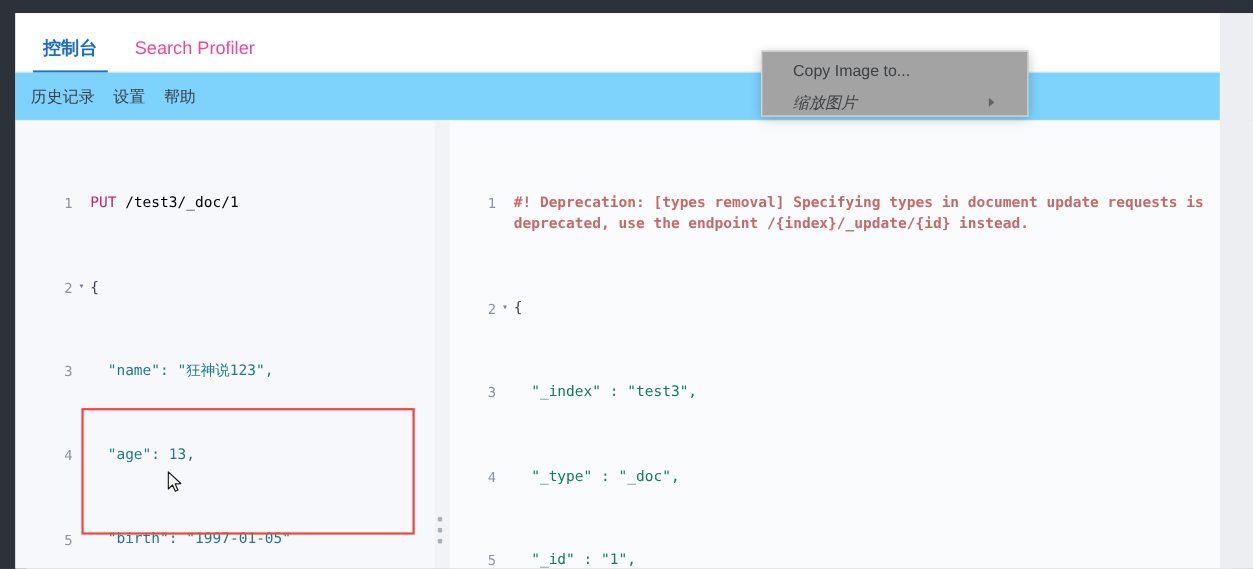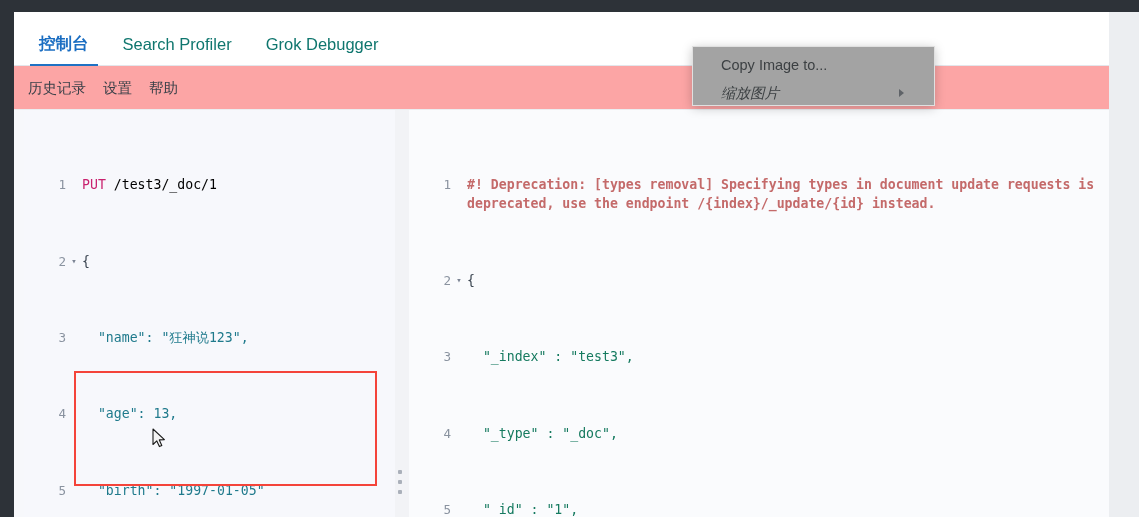--- a/index.html
+++ b/index.html
@@ -32,40 +32,40 @@
   .tabs {
     position: absolute;
     left: 8px; top: 0;
     display: flex; align-items: flex-end;
     height: 54px;
   }
   .tab {
     position: relative;
     padding: 0 17px 14px 17px;
     font-size: 16.5px;
-    color: #0f766e;
+    color: #ec4899;
     line-height: 1;
     white-space: nowrap;
     cursor: pointer;
   }
   .tab.cn { font-family: "DejaVu Sans", sans-serif; margin-top: 42px; }
   .tab.active { color: #1b6ec2; font-weight: 600; }
   .tab.active::after {
     content: "";
     position: absolute;
     left: 8px; right: 8px; bottom: 0;
     height: 2.5px;
     background: #1f72c4;
   }
   
   .menubar {
     position: absolute;
     left: 0; top: 54px;
     width: 1095px; height: 44px;
-    background: #fca5a5;
+    background: #7dd3fc;
     border-bottom: 1px solid #ebedf0;
   }
   .menuitems {
     position: absolute;
     left: 14px; top: 0;
     height: 44px;
     display: flex; align-items: center;
   }
   .menuitem {
     font-family: "DejaVu Sans", sans-serif;
@@ -207,21 +207,20 @@
 </head>
 <body>
 
 <div id="root">
   <div class="page">
 
     <div class="tabbar">
       <div class="tabs">
         <div class="tab cn active">控制台</div>
         <div class="tab">Search Profiler</div>
-        <div class="tab">Grok Debugger</div>
       </div>
     </div>
 
     <div class="menubar">
       <div class="menuitems">
         <div class="menuitem">历史记录</div>
         <div class="menuitem">设置</div>
         <div class="menuitem">帮助</div>
       </div>
     </div>

